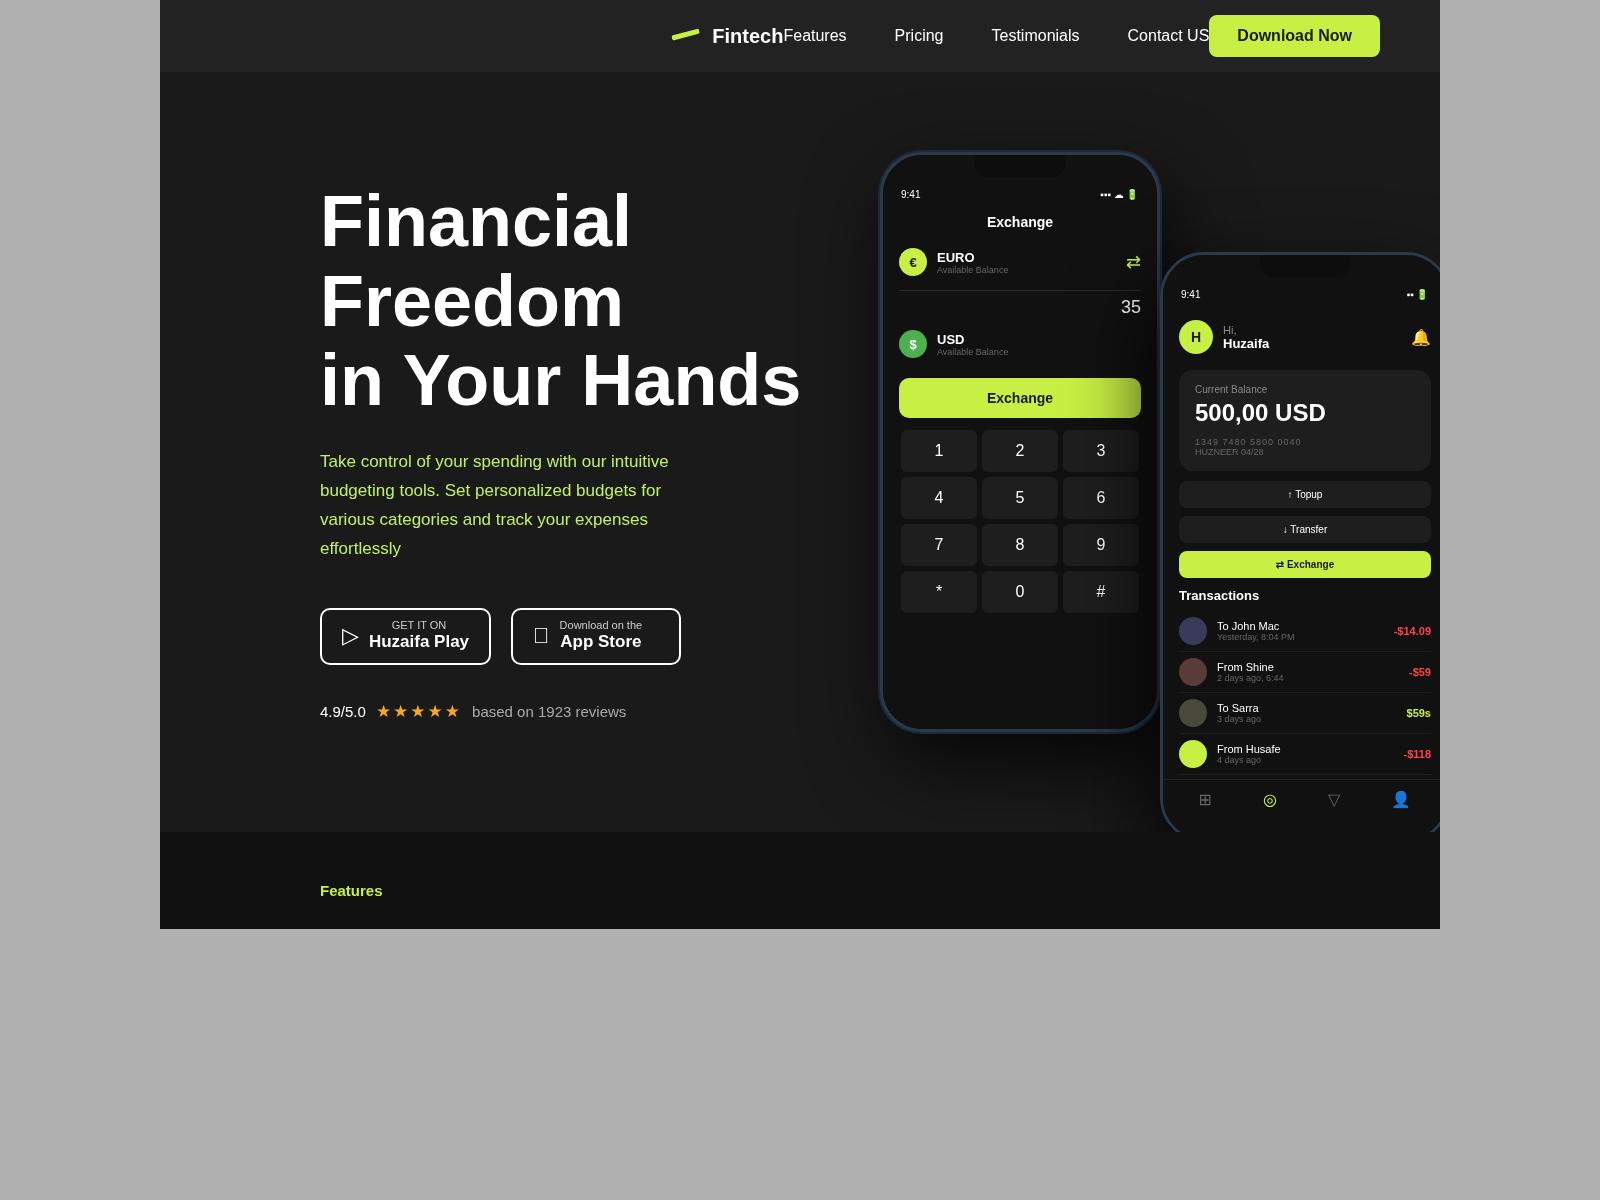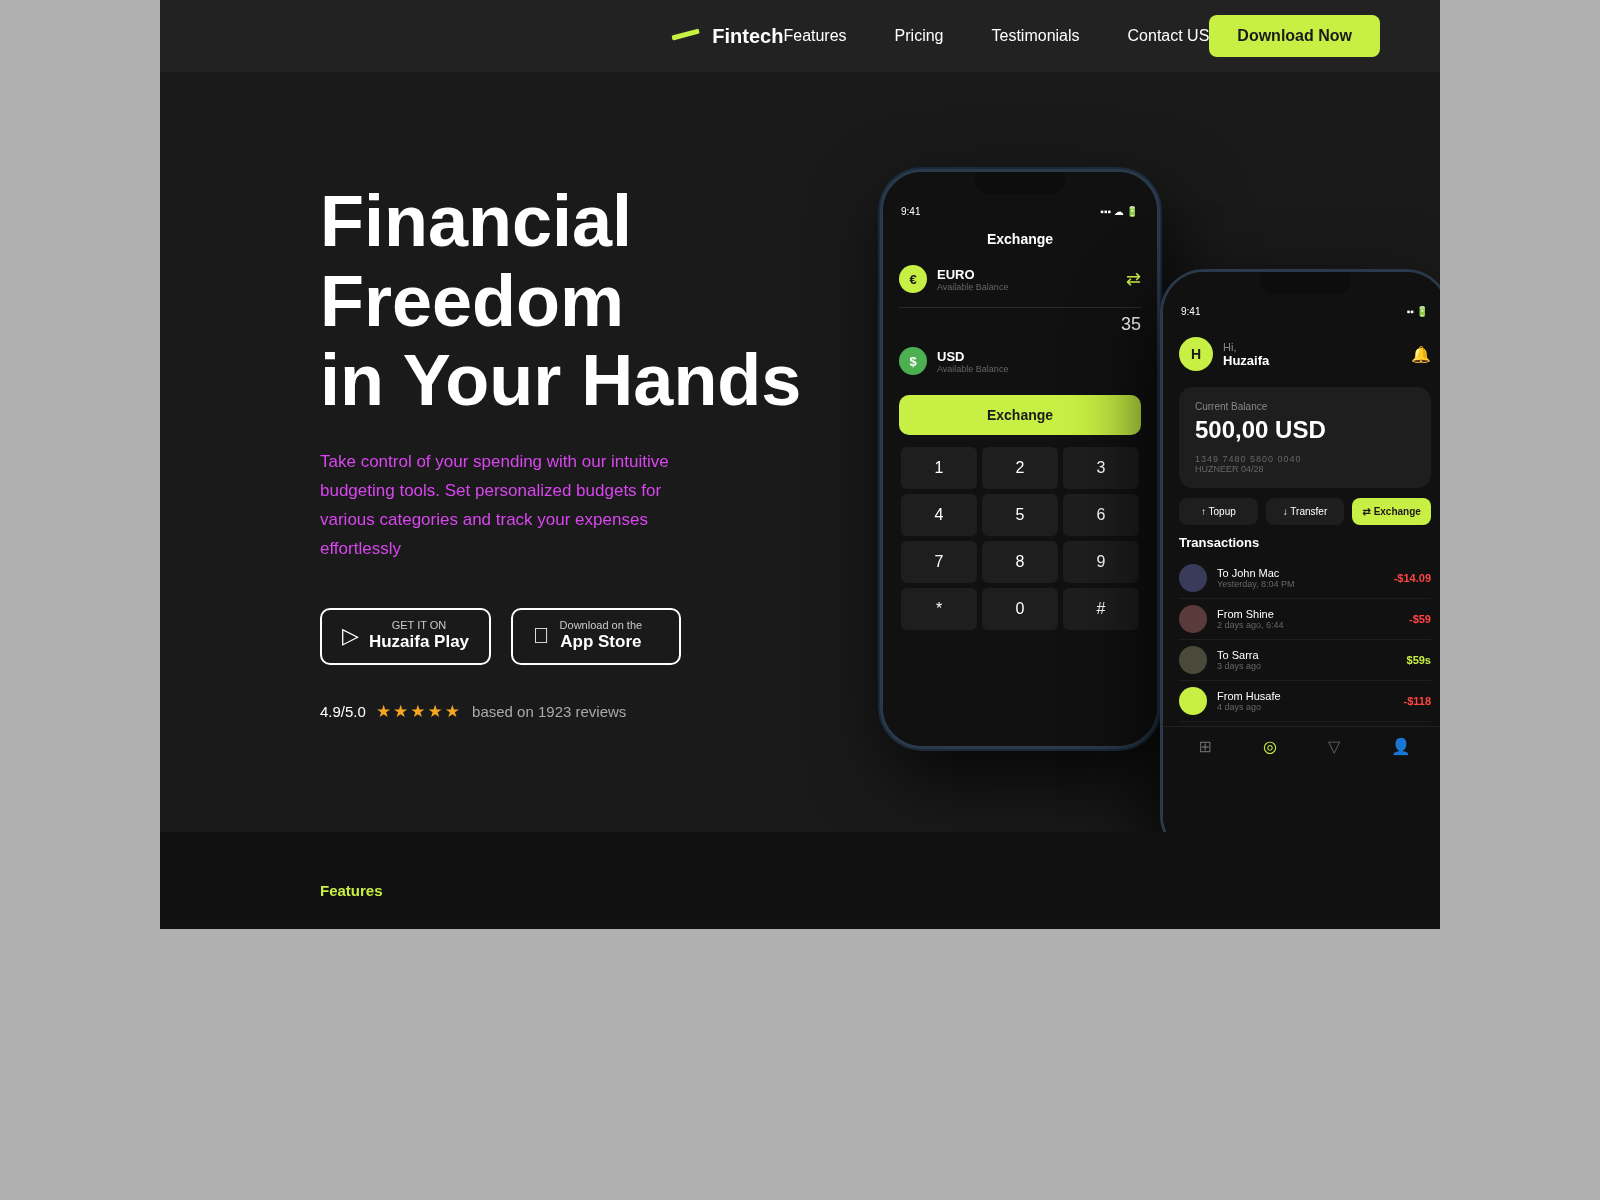--- a/index.html
+++ b/index.html
@@ -81,21 +81,21 @@
       position: relative;
     }
     .hero-title {
       color: #ffffff;
       font-size: 72px;
       font-weight: 800;
       line-height: 1.1;
       margin-bottom: 28px;
     }
     .hero-subtitle {
-      color: #d946ef;
+      color: #bef264;
       font-size: 17px;
       line-height: 1.7;
       margin-bottom: 44px;
       max-width: 400px;
     }
     .download-buttons {
       display: flex;
       gap: 20px;
       margin-bottom: 36px;
     }
@@ -140,21 +140,21 @@
     }
     .rating-text {
       color: #aaaaaa;
       font-size: 15px;
     }
 
     
     .phones-container {
       position: absolute;
       right: -20px;
-      top: 77px;
+      top: 60px;
       width: 600px;
       height: 680px;
     }
 
     
     .phone-back {
       position: absolute;
       left: 20px;
       top: 20px;
       width: 280px;
@@ -331,20 +331,21 @@
       letter-spacing: 1px;
     }
     .card-date {
       font-size: 9px;
       color: #666;
     }
     .action-buttons {
       display: flex;
       gap: 8px;
       margin: 10px 16px;
+      flex-direction: column;
     }
     .action-btn {
       flex: 1;
       background: #1e1e1e;
       border-radius: 8px;
       padding: 8px 4px;
       text-align: center;
       font-size: 10px;
       color: #ffffff;
     }

